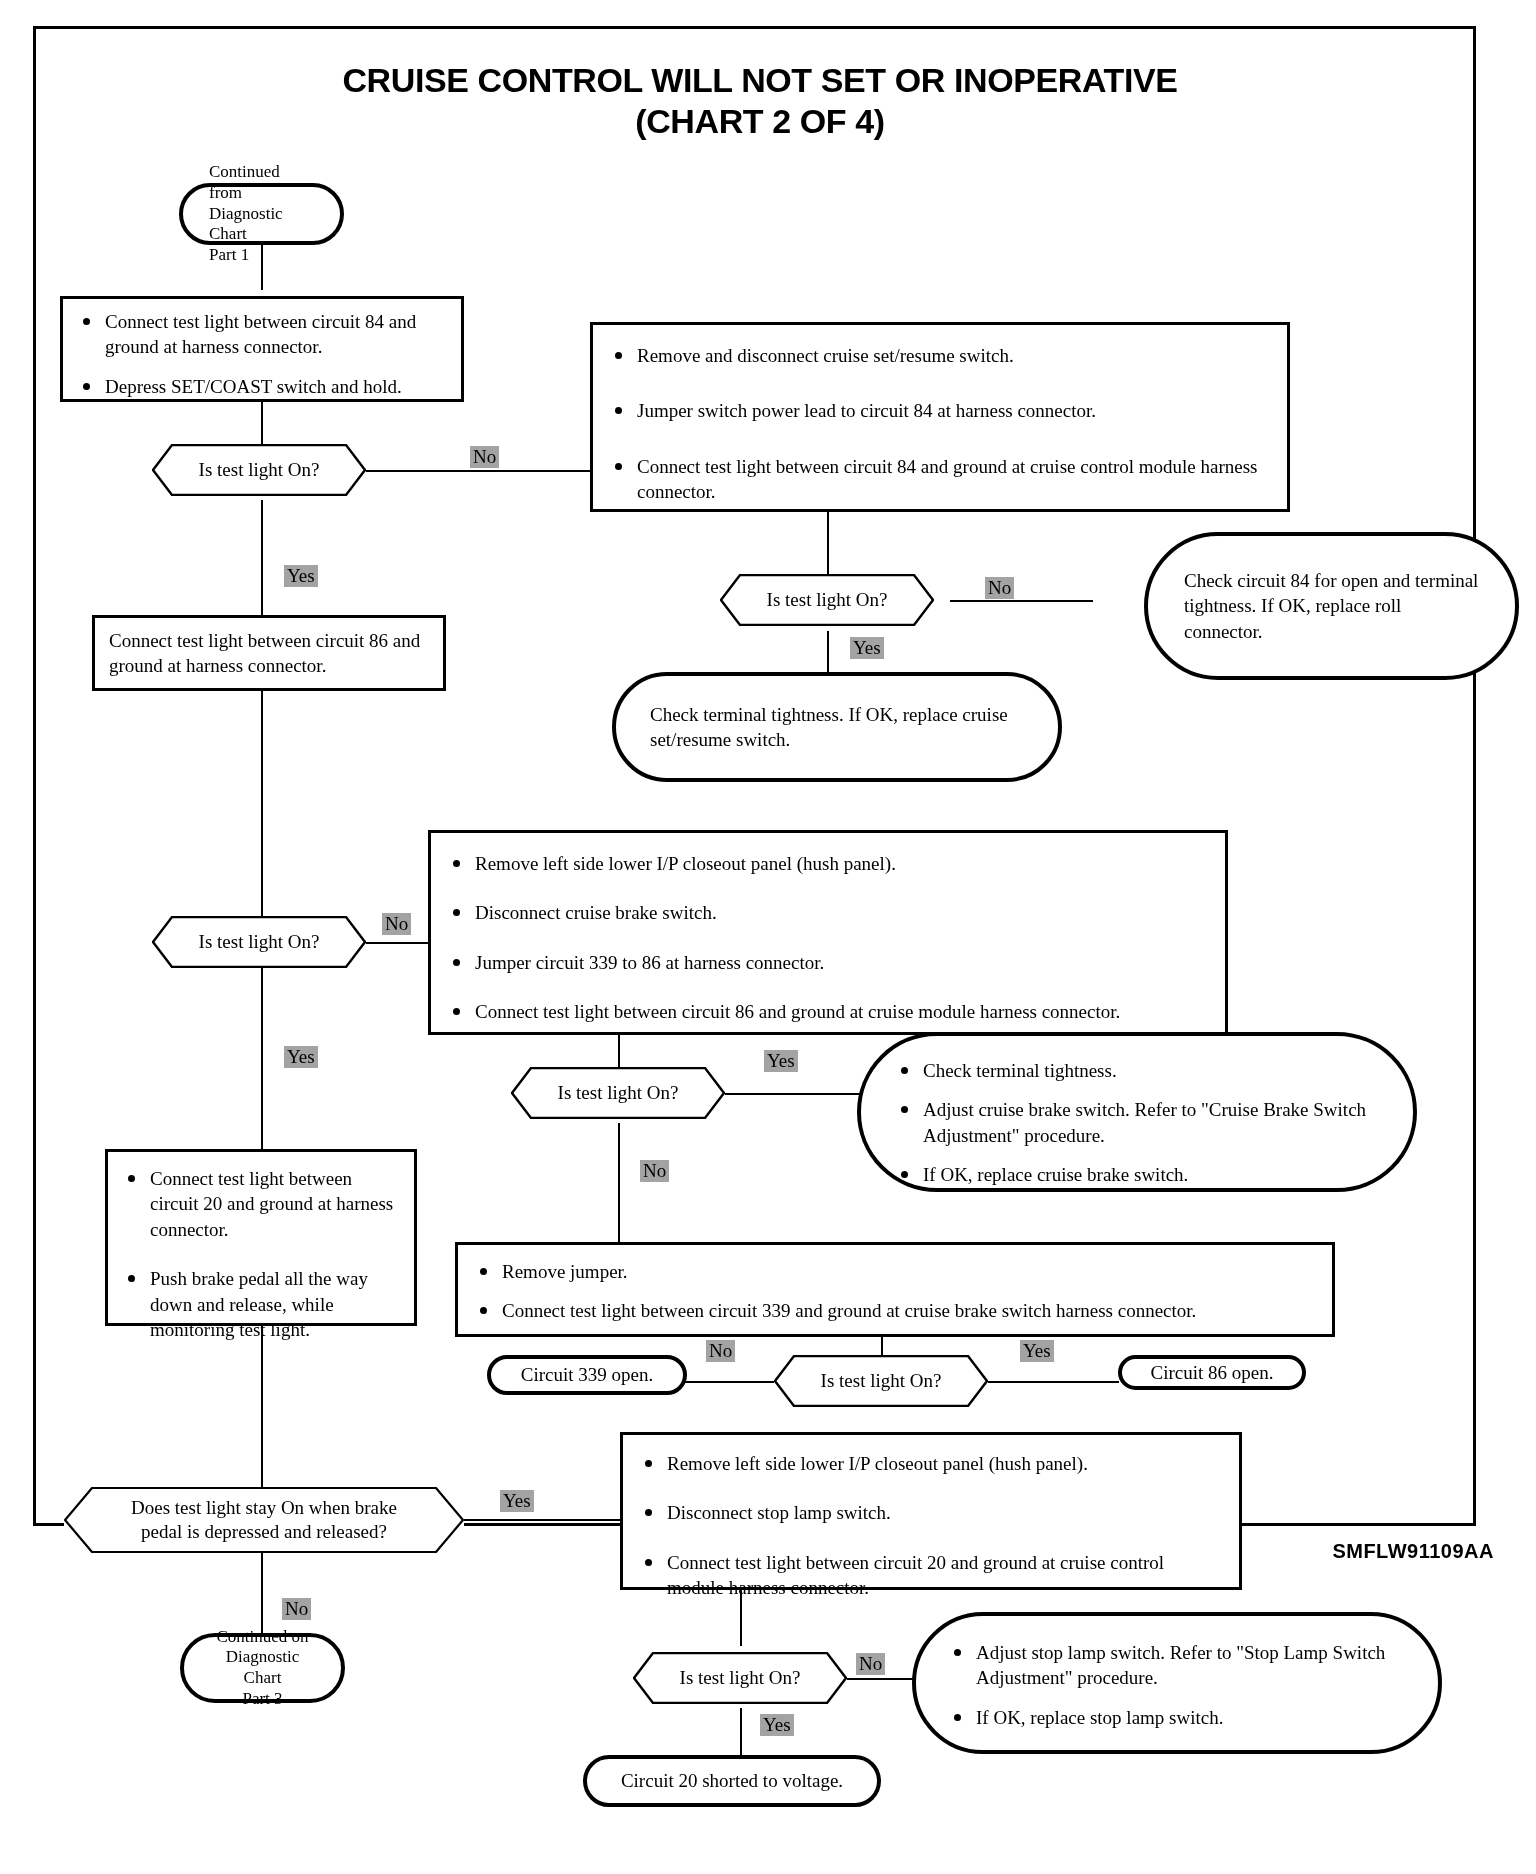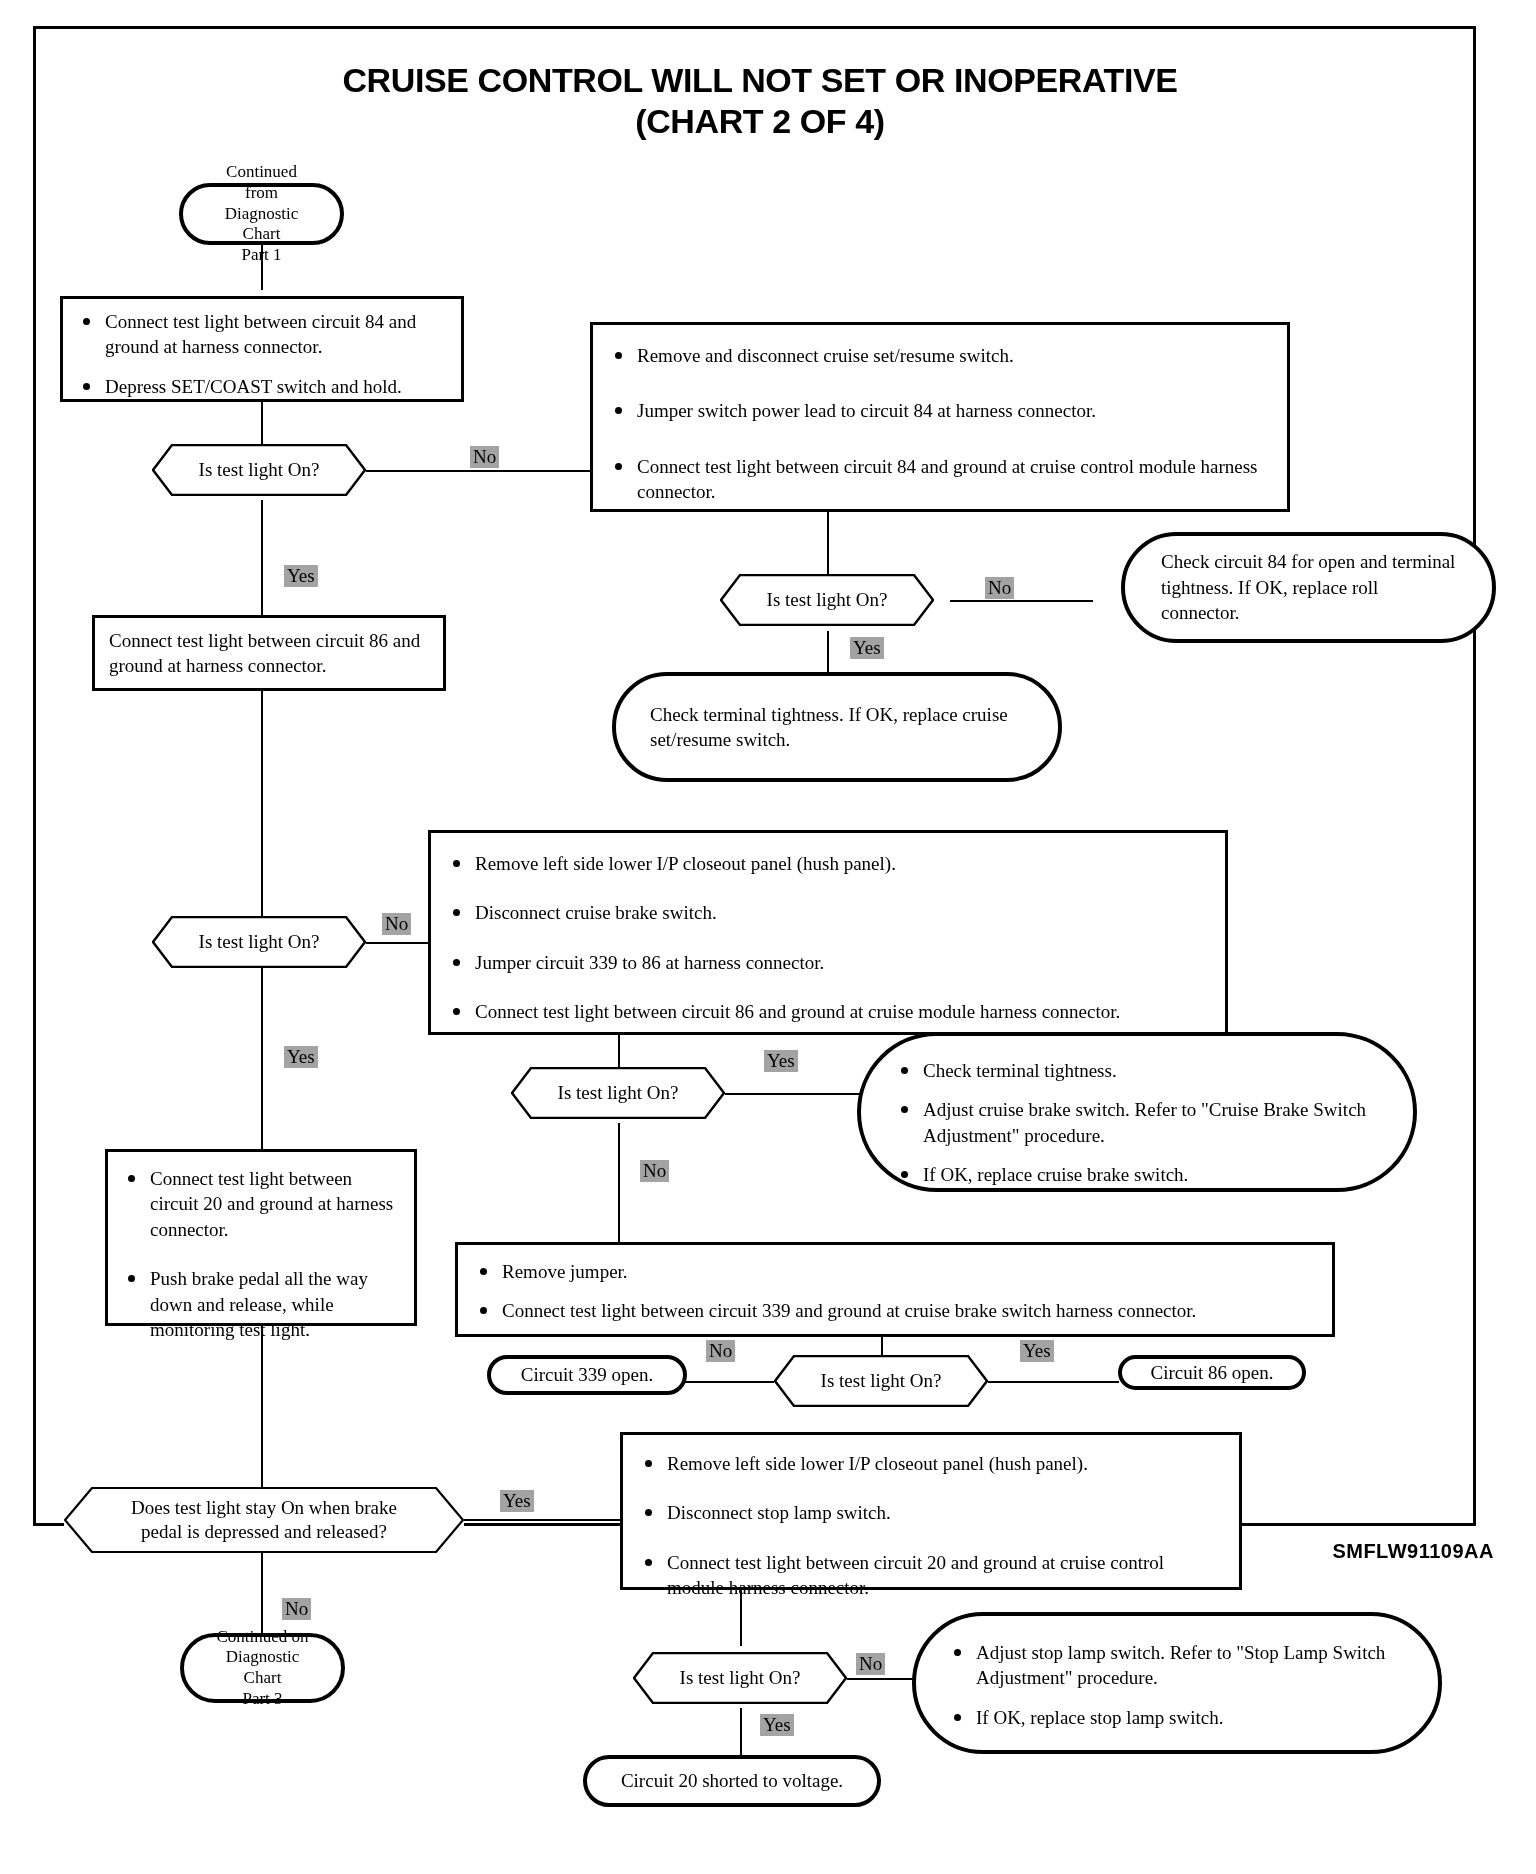--- a/index.html
+++ b/index.html
@@ -175,21 +175,21 @@
 
   <div class="conn h" style="left:460px; top:1519px; width:160px;"></div>
 
   <div class="conn v" style="left:740px; top:1589px; height:57px;"></div>
 
   <div class="conn h" style="left:838px; top:1678px; width:80px;"></div>
 
   <div class="conn v" style="left:740px; top:1708px; height:60px;"></div>
 
   <div class="node term center" style="left:179px; top:183px; width:165px; height:62px; font-size:17px;">
-    <div style="line-height:1.22; text-align:center;font-family:Liberation Serif, serif;">
+    <div style="line-height:1.22; text-align:left;font-family:Liberation Serif, serif;">
       <span>Continued from</span><br>
       <span>Diagnostic Chart</span><br>
       <span>Part 1</span>
     </div>
   </div>
 
   <div class="node proc" style="left:60px; top:296px; width:404px; height:106px;">
     <ul class="bullets">
       <li>Connect test light between circuit 84 and ground at harness connector.</li>
       <li>Depress SET/COAST switch and hold.</li>
@@ -215,21 +215,21 @@
 
   <div class="node decision" style="left:720px; top:574px; width:214px; height:52px;">
     <svg class="hexbg" viewBox="0 0 214 52" preserveAspectRatio="none">
       <polygon points="20,1 194,1 213,26 194,51 20,51 1,26" fill="#fff" stroke="#000" stroke-width="2.4"></polygon>
     </svg>
     <span class="hexlabel">Is test light On?</span>
   </div>
   <div class="edge-label" style="left:985px; top:577px;">No</div>
   <div class="edge-label" style="left:850px; top:637px;">Yes</div>
 
-  <div class="node term" style="left:1121px; top:532px; width:375px; height:111px; padding:10px 36px;font-family:Liberation Serif, serif;">
+  <div class="node term" style="left:1144px; top:532px; width:375px; height:148px; padding:10px 36px;font-family:Liberation Serif, serif;">
     <span class="plain">Check circuit 84 for open and terminal tightness. If OK, replace roll connector.</span>
   </div>
 
   <div class="node term" style="left:612px; top:672px; width:450px; height:110px; padding:10px 34px;">
     <span class="plain">Check terminal tightness. If OK, replace cruise set/resume switch.</span>
   </div>
 
   <div class="node proc" style="left:92px; top:615px; width:354px; height:76px; display:flex; align-items:center;">
     <span class="plain">Connect test light between circuit 86 and ground at harness connector.</span>
   </div>

